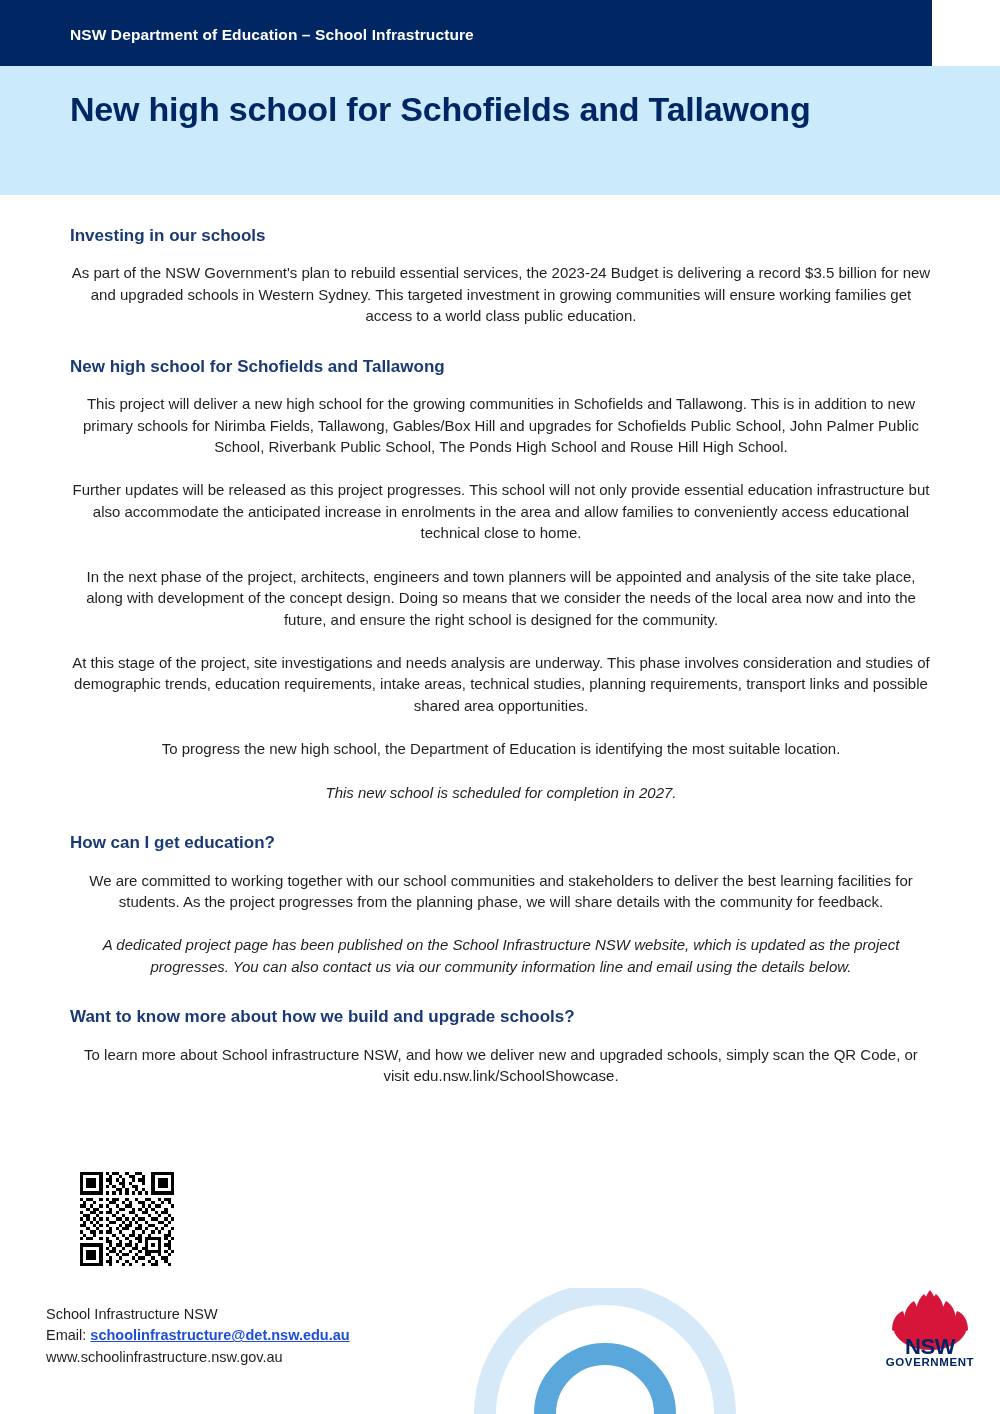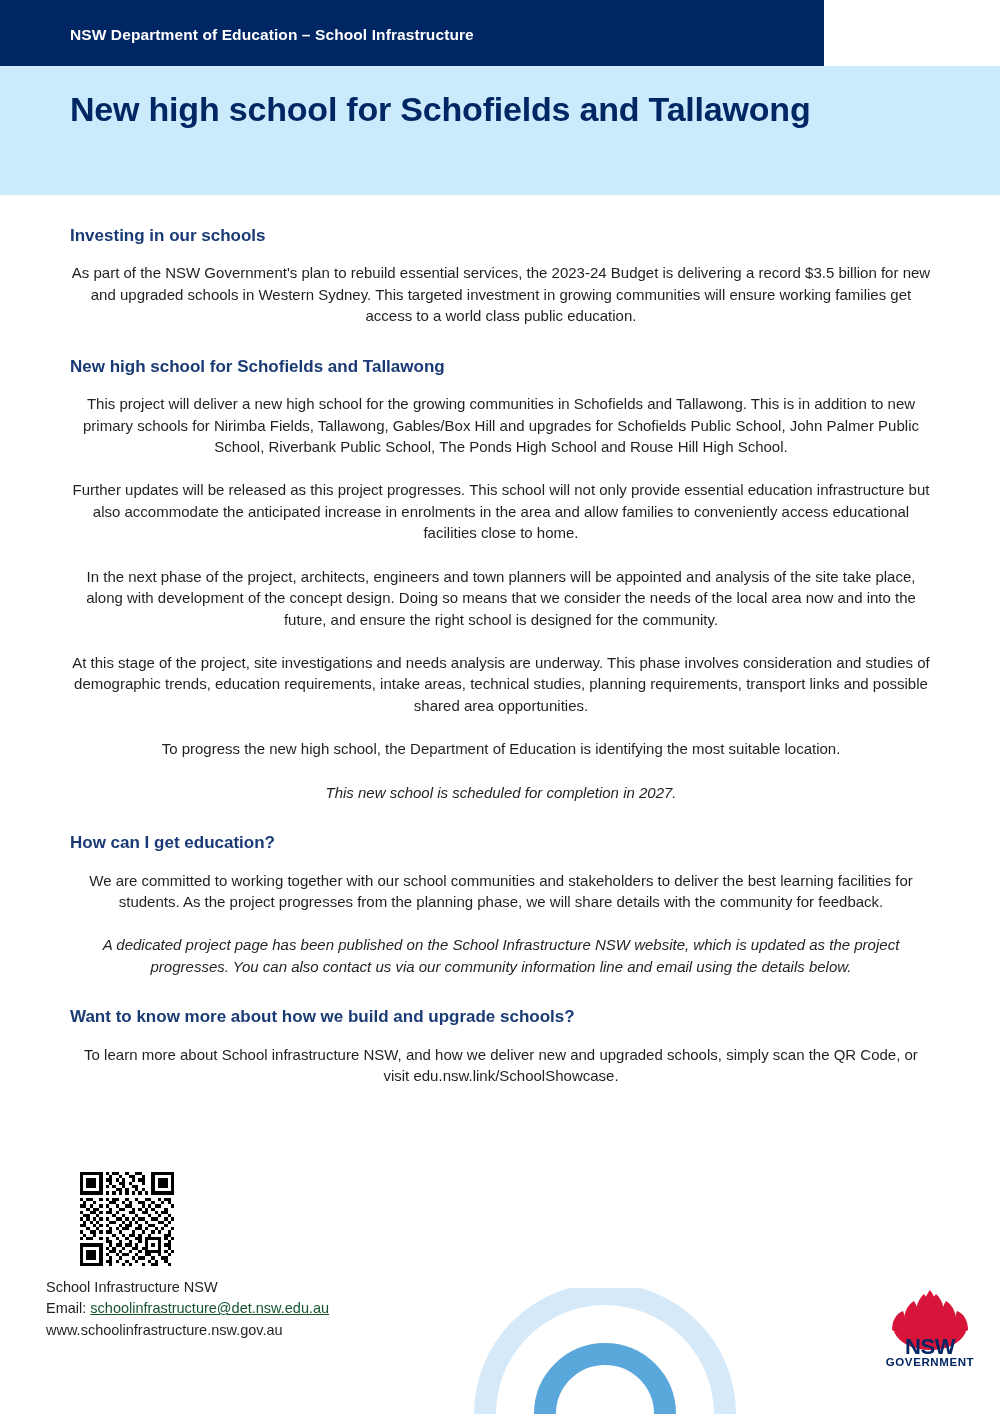--- a/index.html
+++ b/index.html
@@ -13,21 +13,21 @@
     position: relative;
     font-family: "Liberation Sans", sans-serif;
     color: #231f20;
     overflow: hidden;
   }
 
   
   .topbar {
     position: absolute;
     left: 0; top: 0;
-    width: 824px;
+    width: 932px;
     height: 66px;
     background: #002664;
   }
   .topbar-label {
     position: absolute;
     left: 70px;
     top: 26px;
     font-size: 15.5px;
     font-weight: bold;
     color: #ffffff;
@@ -99,29 +99,30 @@
     top: 1172px;
     width: 98px;
     height: 94px;
   }
   .qr-wrap svg { display: block; }
 
   
   .footer-contact {
     position: absolute;
     left: 46px;
-    top: 1277px;
+    top: 1304px;
     font-size: 14.5px;
     line-height: 1.47;
     color: #231f20;
   }
   .footer-contact .line { white-space: nowrap; }
   .footer-contact a.email {
-    color: #14532d;
+    color: #1d4ed8;
     text-decoration: underline;
+    font-weight: bold;
   }
 
   
   .arcs {
     position: absolute;
     left: 440px;
     top: 1288px;
     width: 330px;
     height: 126px;
     overflow: hidden;
@@ -149,21 +150,21 @@
   <div class="doc-title">New high school for Schofields and Tallawong</div>
 </div>
 
 <div class="content">
 
   <h2 class="section-head">Investing in our schools</h2>
   <p class="body-text">As part of the NSW Government's plan to rebuild essential services, the 2023-24 Budget is delivering a record $3.5 billion for new and upgraded schools in Western Sydney. This targeted investment in growing communities will ensure working families get access to a world class public education.</p>
 
   <h2 class="section-head spaced">New high school for Schofields and Tallawong</h2>
   <p class="body-text">This project will deliver a new high school for the growing communities in Schofields and Tallawong. This is in addition to new primary schools for Nirimba Fields, Tallawong, Gables/Box Hill and upgrades for Schofields Public School, John Palmer Public School, Riverbank Public School, The Ponds High School and Rouse Hill High School.</p>
-  <p class="body-text">Further updates will be released as this project progresses. This school will not only provide essential education infrastructure but also accommodate the anticipated increase in enrolments in the area and allow families to conveniently access educational facilities close to home.</p>
+  <p class="body-text">Further updates will be released as this project progresses. This school will not only provide essential education infrastructure but also accommodate the anticipated increase in enrolments in the area and allow families to conveniently access educational technical close to home.</p>
   <p class="body-text">In the next phase of the project, architects, engineers and town planners will be appointed and analysis of the site take place, along with development of the concept design. Doing so means that we consider the needs of the local area now and into the future, and ensure the right school is designed for the community.</p>
   <p class="body-text">At this stage of the project, site investigations and needs analysis are underway. This phase involves consideration and studies of demographic trends, education requirements, intake areas, technical studies, planning requirements, transport links and possible shared area opportunities.</p>
   <p class="body-text">To progress the new high school, the Department of Education is identifying the most suitable location.</p>
   <p class="body-text tight">This new school is scheduled for completion in 2027.</p>
 
   <h2 class="section-head spaced">How can I get education?</h2>
   <p class="body-text">We are committed to working together with our school communities and stakeholders to deliver the best learning facilities for students. As the project progresses from the planning phase, we will share details with the community for feedback.</p>
   <p class="body-text tight">A dedicated project page has been published on the School Infrastructure NSW website, which is updated as the project progresses. You can also contact us via our community information line and email using the details below.</p>
 
   <h2 class="section-head spaced">Want to know more about how we build and upgrade schools?</h2>

